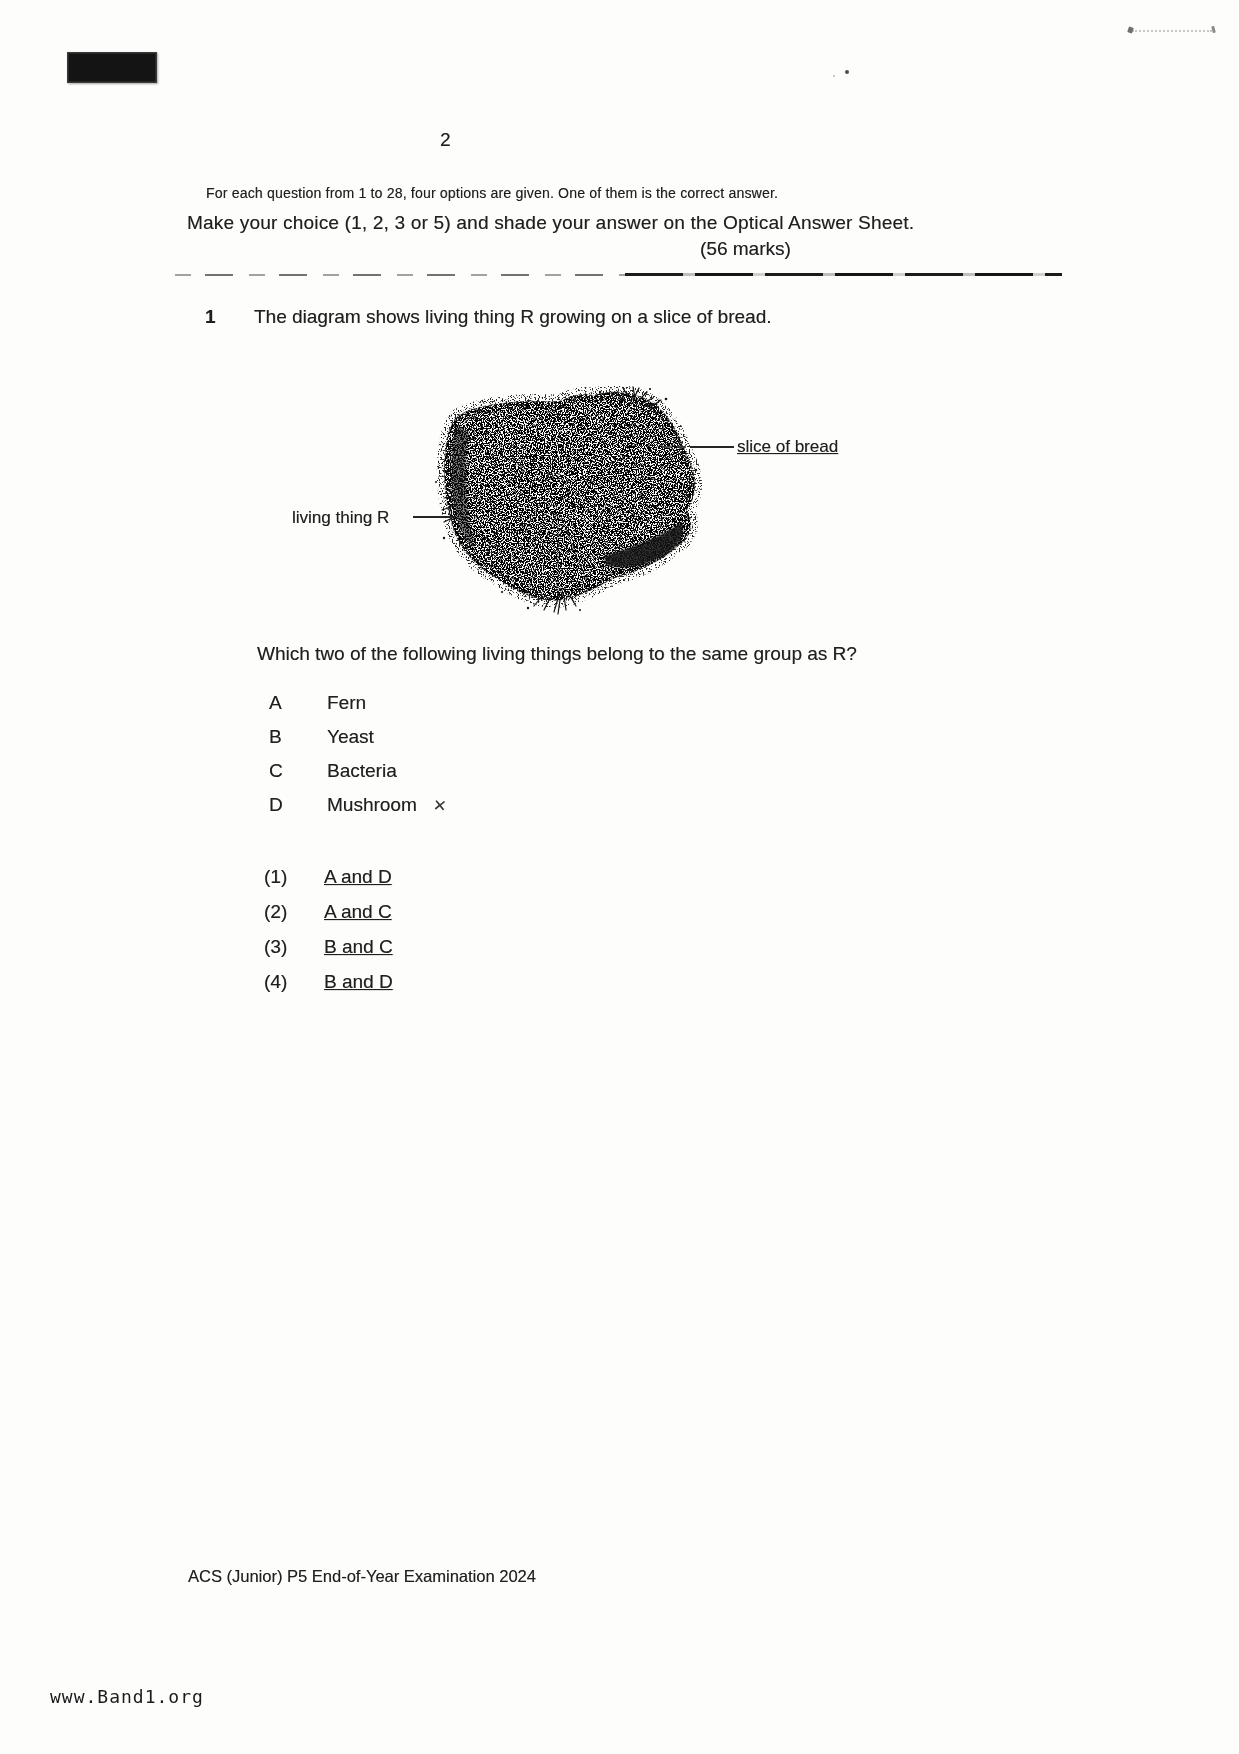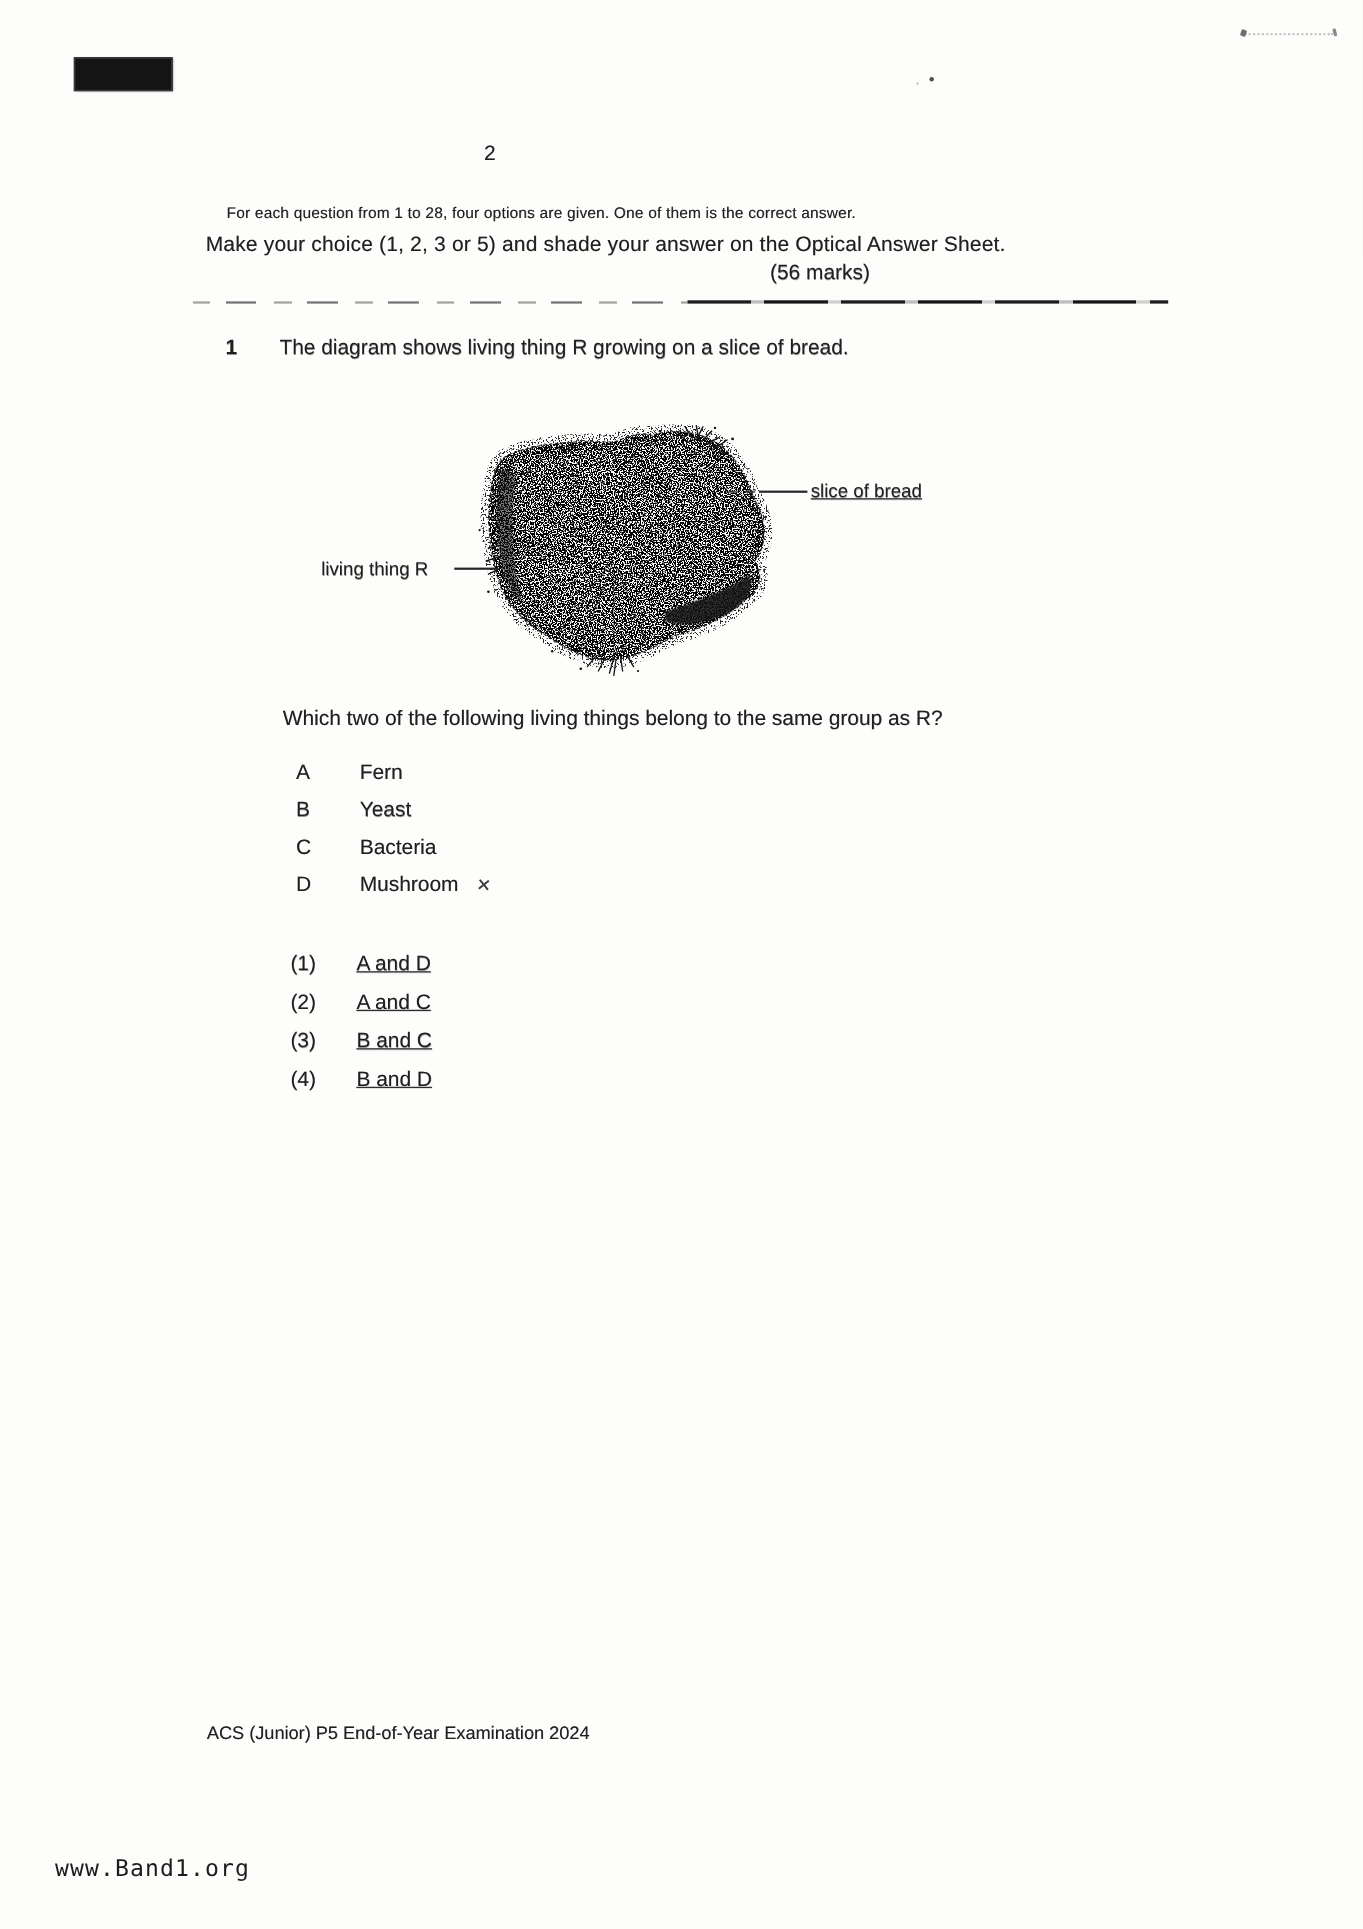--- a/index.html
+++ b/index.html
@@ -70,21 +70,21 @@
   .opt-letter{ display:inline-block; width:58px; }
   .x-mark{
     display:inline-block; margin-left:16px; font-size:16px; color:#3b3b3b;
     transform:rotate(6deg); letter-spacing:0;
   }
   .choice-row{ position:absolute; left:264px; font-size:19px; white-space:nowrap;text-decoration:underline; }
   .choice-num{ display:inline-block; width:60px; }
 
   .footer{ left:188px; top:1567px; font-size:16.5px; white-space:nowrap; }
   .watermark{
-    left:50px; top:1686px; font-size:21px;
+    left:50px; top:1686px; font-size:18px;
     font-family:"DejaVu Sans Mono", monospace;
     color:#1c1c1c; text-shadow:none; letter-spacing:1px;
   }
 </style>
 </head>
 <body>
 
 <div class="page">
 
   <div class="abs redaction"></div>

